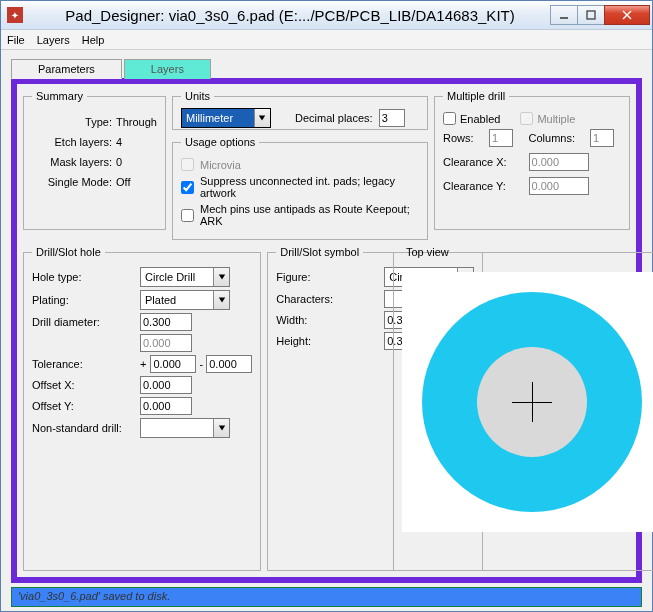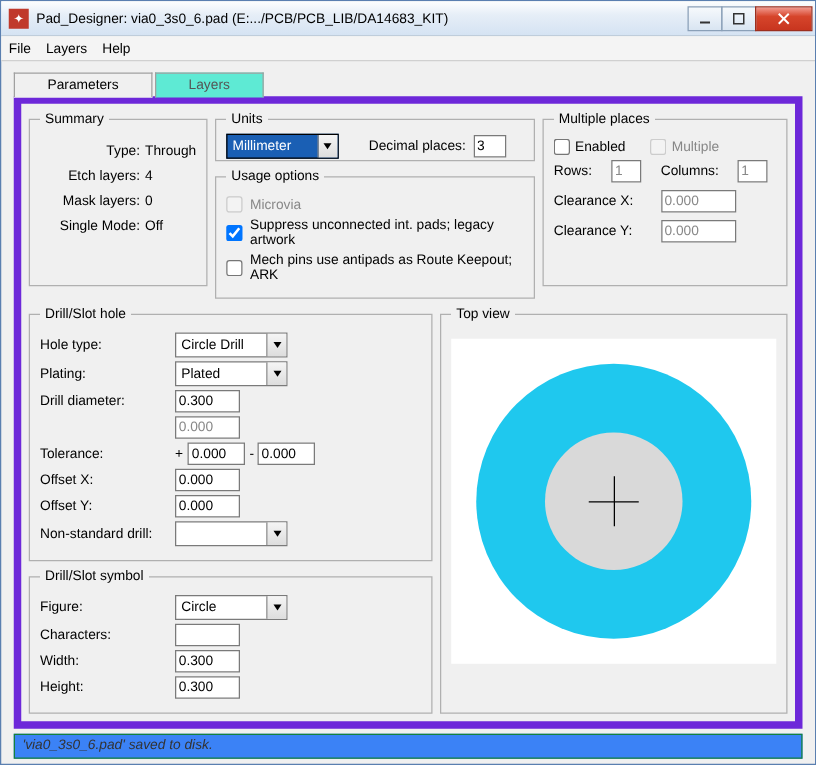--- a/index.html
+++ b/index.html
@@ -1,20 +1,20 @@
 <!DOCTYPE html>
 <html><head>
 <meta charset="utf-8">
 <style>
 * { box-sizing: border-box; margin: 0; padding: 0; font-family: "Segoe UI", Tahoma, sans-serif; font-size: 11px; }
 body { background: #fff; width: 653px; height: 612px; overflow: hidden; }
 .window { width: 653px; height: 612px; border: 1px solid #5a7fb0; background: #f0f0f0; display: flex; flex-direction: column; }
 .titlebar { height: 29px; background: linear-gradient(#fdfefe, #e6eef7 40%, #d5e3f3); display: flex; align-items: center; padding: 0 0 0 6px; border-bottom: 1px solid #bfcddb; }
 .titlebar .app-icon { width: 16px; height: 16px; margin-right: 6px; background: #c0392b; font-size: 10px; color: #fff; display: flex; align-items: center; justify-content: center; }
-.titlebar .title { flex: 1; color: #000; font-size: 11px; }
+.titlebar .title { flex: 1; color: #000; font-size: 15px; text-align: center; }
 .win-btns { display: flex; height: 20px; margin-right: 2px; }
 .win-btn { width: 28px; height: 20px; border: 1px solid #8aa0b8; background: linear-gradient(#f6f9fc,#d9e5f2); display:flex; align-items:center; justify-content:center; margin-left:-1px; }
 .win-btn.close { width: 46px; background: linear-gradient(#f29a8f,#d6452b 40%,#c8351f); border-color:#9c2f1f; color:#fff; }
 .win-btn svg { width: 10px; height: 10px; }
 .menubar { height: 20px; background: #f4f4f4; display: flex; align-items: center; padding: 0 6px; border-bottom: 1px solid #d0d0d0; gap: 12px; }
 .menubar span { color: #000; }
 .client { flex: 1; padding: 8px 10px 4px 10px; display: flex; flex-direction: column; }
 .tabs { display: flex; margin-bottom: 0; }
 .tab { border: 1px solid #a0a0a0; border-bottom: none; padding: 3px 26px; background: #f0f0f0; margin-right: 2px; position: relative; top: 1px; }
 .tab.active { background: #f0f0f0; z-index: 2; border-bottom: 1px solid #f0f0f0; }
@@ -36,21 +36,21 @@
 .arrow svg { width:8px; height:8px; }
 .dp-field { width: 26px; }
 .usage { }
 .checkline { display:flex; align-items:center; gap:6px; margin:4px 0; }
 input[type=checkbox] { width:13px; height:13px; }
 .disabled { color:#888; }
 .multi { width: 196px; height:140px;}
 .multi .grid { display:grid; grid-template-columns: auto auto auto auto; gap:6px 8px; align-items:center; margin-top:4px;}
 .nfield { width: 42px; background:#f0f0f0; color:#888; }
 .row2 { display:flex; gap:6px; flex:1; }
-.col-left { width: 364px; display:flex; flex-direction:column; gap:6px; }
+.col-left { width: 364px; display:flex; gap:6px; }
 .formrow { display:flex; align-items:center; margin:3px 0; }
 .formrow .lbl { width: 108px; }
 .w90 { width: 90px; }
 .w60 { width: 52px; }
 .topview { flex:1; }
 .pad-canvas { width: 260px; height: 260px; background:#fff; margin: 8px auto; position:relative; }
 .ring { position:absolute; border-radius:50%; }
 .outer { width: 220px; height:220px; background:#1fc8ee; left:20px; top:20px; }
 .inner { width: 110px; height:110px; background:#d9d9d9; left:75px; top:75px; }
 .cross { position:absolute; left:130px; top:130px; }
@@ -150,21 +150,21 @@
                 <span>Suppress unconnected int. pads; legacy artwork</span>
               </div>
             <div class="checkline">
                 <input type="checkbox" style="">
                 <span>Mech pins use antipads as Route Keepout; ARK</span>
               </div>
           </fieldset>
         </div>
 
         <fieldset class="multi">
-          <legend>Multiple places</legend>
+          <legend>Multiple drill</legend>
           <div class="checkline" style="gap:20px">
             <span style="display:flex;gap:4px;align-items:center">
                 <input type="checkbox" style="">
                 <span>Enabled</span>
               </span>
             <span class="disabled" style="display:flex;gap:4px;align-items:center">
                 <input type="checkbox" disabled="" style="">
                 <span>Multiple</span>
               </span>
           </div>

